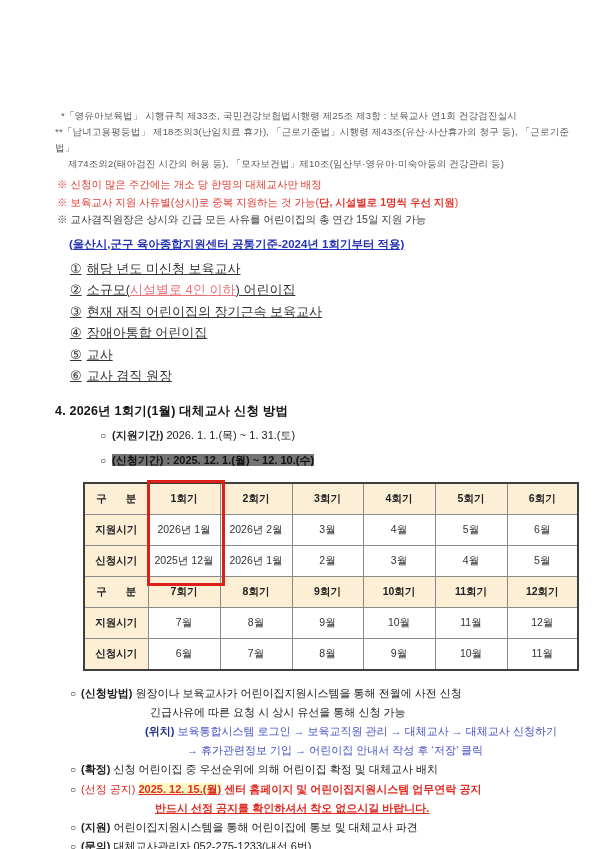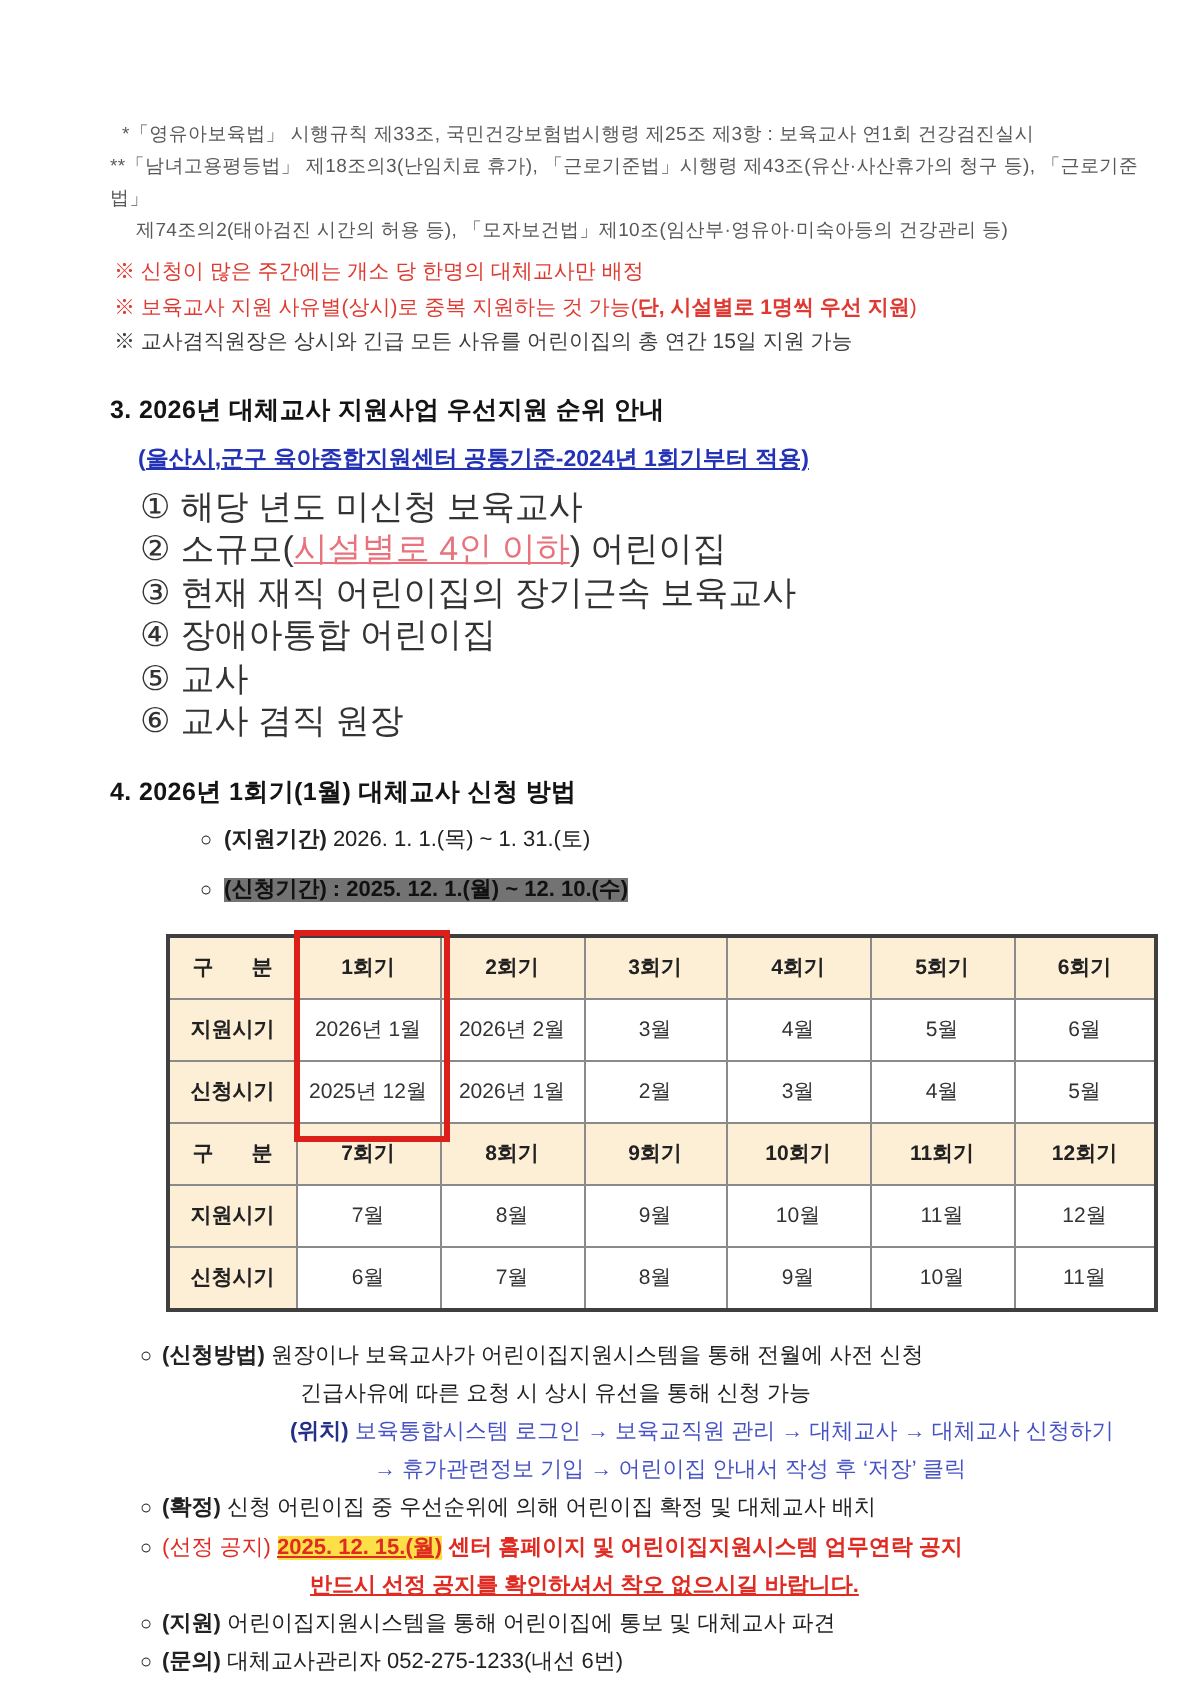--- a/index.html
+++ b/index.html
@@ -1,36 +1,36 @@
 <!DOCTYPE html>
 <html><head>
 <meta charset="utf-8">
 <style>
   html,body{margin:0;padding:0;background:#ffffff;}
   body{width:600px;height:849px;overflow:hidden;position:relative;
        font-family:"Liberation Sans",sans-serif;color:#222;}
-  .page{position:absolute;inset:0;padding:60px 20px 0 55px;box-sizing:border-box;}
+  .page{position:absolute;inset:0;padding:60px 20px 0 55px;box-sizing:border-box;margin-top:48px;}
 
   
   .legal{font-size:9.5px;color:#595959;line-height:16px;letter-spacing:0.2px;}
   .legal .ln1{margin-left:6px;}
   .legal .ln3{margin-left:13px;}
 
   
   .notices{margin-top:4px;margin-left:2px;font-size:10.5px;line-height:17.5px;}
   .notice-red{color:#df3a31;}
   .notice-red .b{font-weight:bold;}
   .notice-dark{color:#3d3d3d;}
 
   
   .sec-heading{margin-top:16px;font-size:12.5px;font-weight:bold;color:#141414;letter-spacing:0.2px;}
   .subtitle{margin:8px 0 0 14px;font-size:11.5px;font-weight:bold;color:#2433b5;text-decoration:underline;}
 
   
-  .olist{margin:6px 0 0 15px;font-size:17px;color:#333;}
+  .olist{margin:6px 0 0 15px;font-size:13px;color:#333;text-decoration:underline;}
   .oitem{line-height:21.5px;}
   .oitem .mk{margin-right:5px;}
   .pink{color:#e8737c;text-decoration:underline;}
 
   
   .period{margin:6px 0 0 45px;font-size:11px;line-height:19px;color:#222;}
   .period .mk{margin-right:6px;font-size:10px;}
   .period .lbl{font-weight:bold;}
   .hl-yellow{background:#737373;font-weight:bold;color:#111;}
 
@@ -48,41 +48,40 @@
   
   .paras{margin:13px 0 0 15px;font-size:11px;line-height:19.2px;color:#222;}
   .para .mk{margin-right:5px;font-size:10px;}
   .para .lbl{font-weight:bold;}
   .cont1{margin-left:80px;}
   .loc{margin-left:75px;color:#4753c4;}
   .loc .loc-lbl{color:#222f86;font-weight:bold;}
   .loc2{margin-left:117px;color:#4753c4;}
   .red-label{color:#e02b22;}
   .red-strong{color:#e02b22;font-weight:bold;}
-  .date-hl{background:#fde047;color:#e02b22;font-weight:bold;text-decoration:underline;}
+  .date-hl{background:#fef9c3;color:#e02b22;font-weight:bold;text-decoration:underline;}
   .red-underline{margin-left:85px;color:#e02b22;font-weight:bold;text-decoration:underline;}
 </style>
 </head>
 <body>
 
 <div class="page">
 
   <div class="legal">
     <div class="ln1">*「영유아보육법」 시행규칙 제33조, 국민건강보험법시행령 제25조 제3항 : 보육교사 연1회 건강검진실시</div>
     <div class="ln2">**「남녀고용평등법」 제18조의3(난임치료 휴가), 「근로기준법」시행령 제43조(유산·사산휴가의 청구 등), 「근로기준법」</div>
     <div class="ln3">제74조의2(태아검진 시간의 허용 등), 「모자보건법」제10조(임산부·영유아·미숙아등의 건강관리 등)</div>
   </div>
 
   <div class="notices">
     <div class="notice-red">※ 신청이 많은 주간에는 개소 당 한명의 대체교사만 배정</div>
     <div class="notice-red"><span>※ 보육교사 지원 사유별(상시)로 중복 지원하는 것 가능(</span><span class="b">단, 시설별로 1명씩 우선 지원</span><span>)</span></div>
     <div class="notice-dark">※ 교사겸직원장은 상시와 긴급 모든 사유를 어린이집의 총 연간 15일 지원 가능</div>
   </div>
 
-  <div class="sec-heading">3. 2026년 대체교사 지원사업 우선지원 순위 안내</div>
   <div class="subtitle">(울산시,군구 육아종합지원센터 공통기준-2024년 1회기부터 적용)</div>
 
   <div class="olist">
     <div class="oitem"><span class="mk">①</span><span>해당 년도 미신청 보육교사</span></div>
     <div class="oitem"><span class="mk">②</span><span>소규모(</span><span class="pink">시설별로 4인 이하</span><span>) 어린이집</span></div>
     <div class="oitem"><span class="mk">③</span><span>현재 재직 어린이집의 장기근속 보육교사</span></div>
     <div class="oitem"><span class="mk">④</span><span>장애아통합 어린이집</span></div>
     <div class="oitem"><span class="mk">⑤</span><span>교사</span></div>
     <div class="oitem"><span class="mk">⑥</span><span>교사 겸직 원장</span></div>
   </div>

